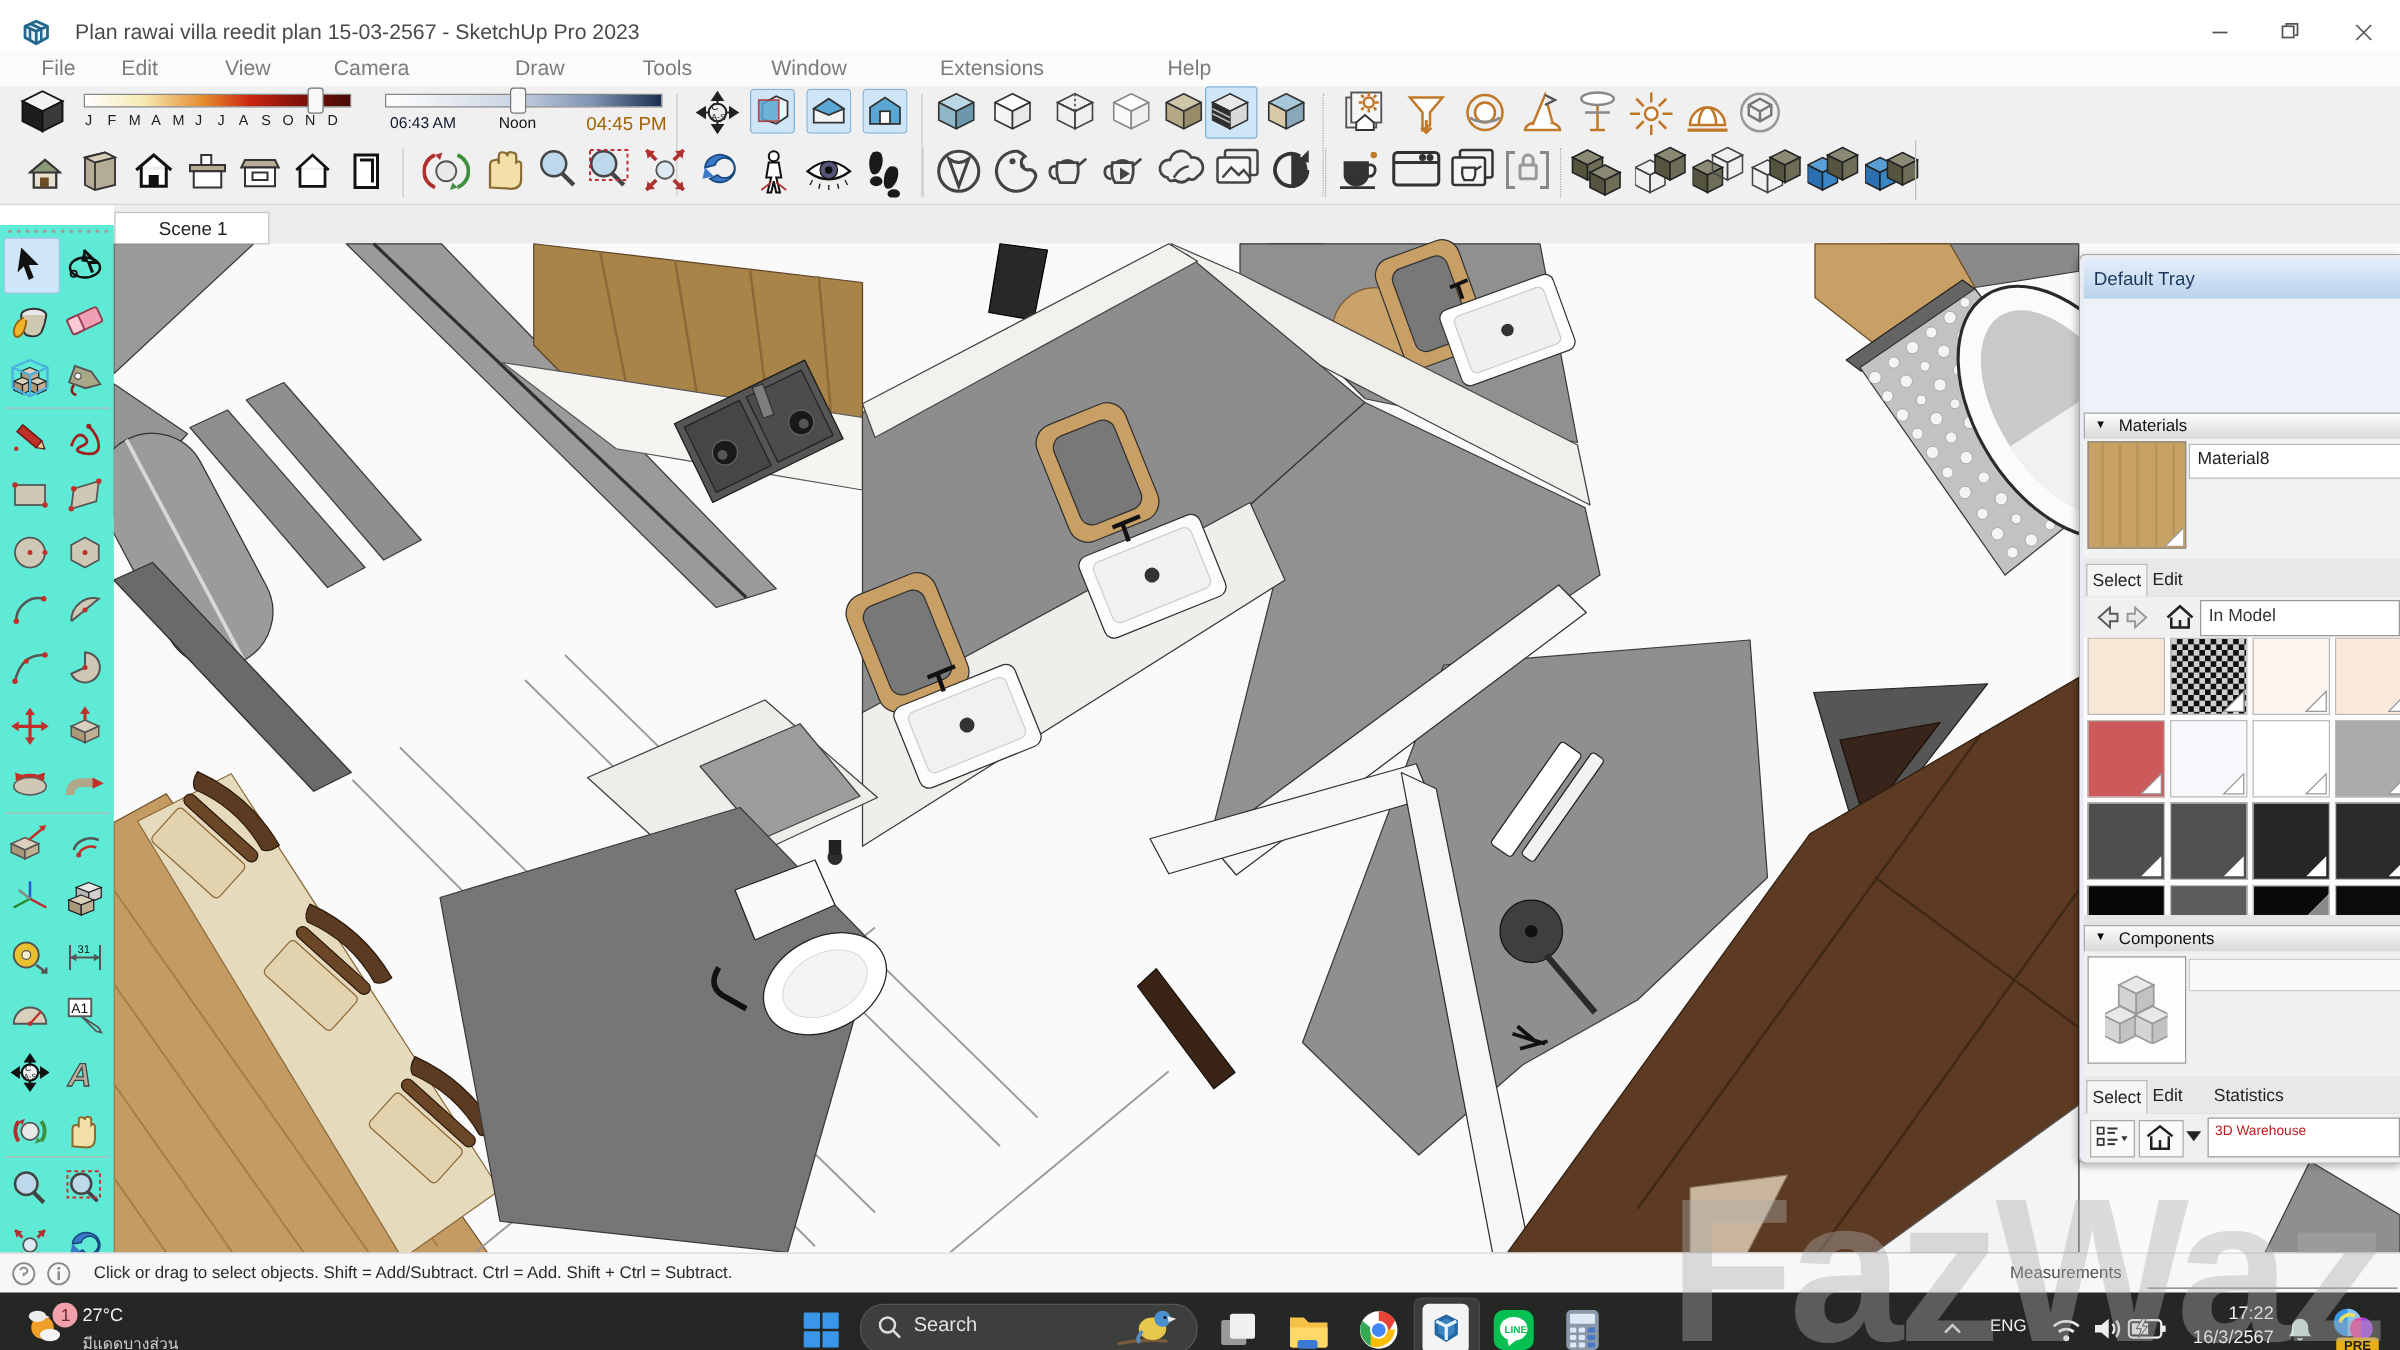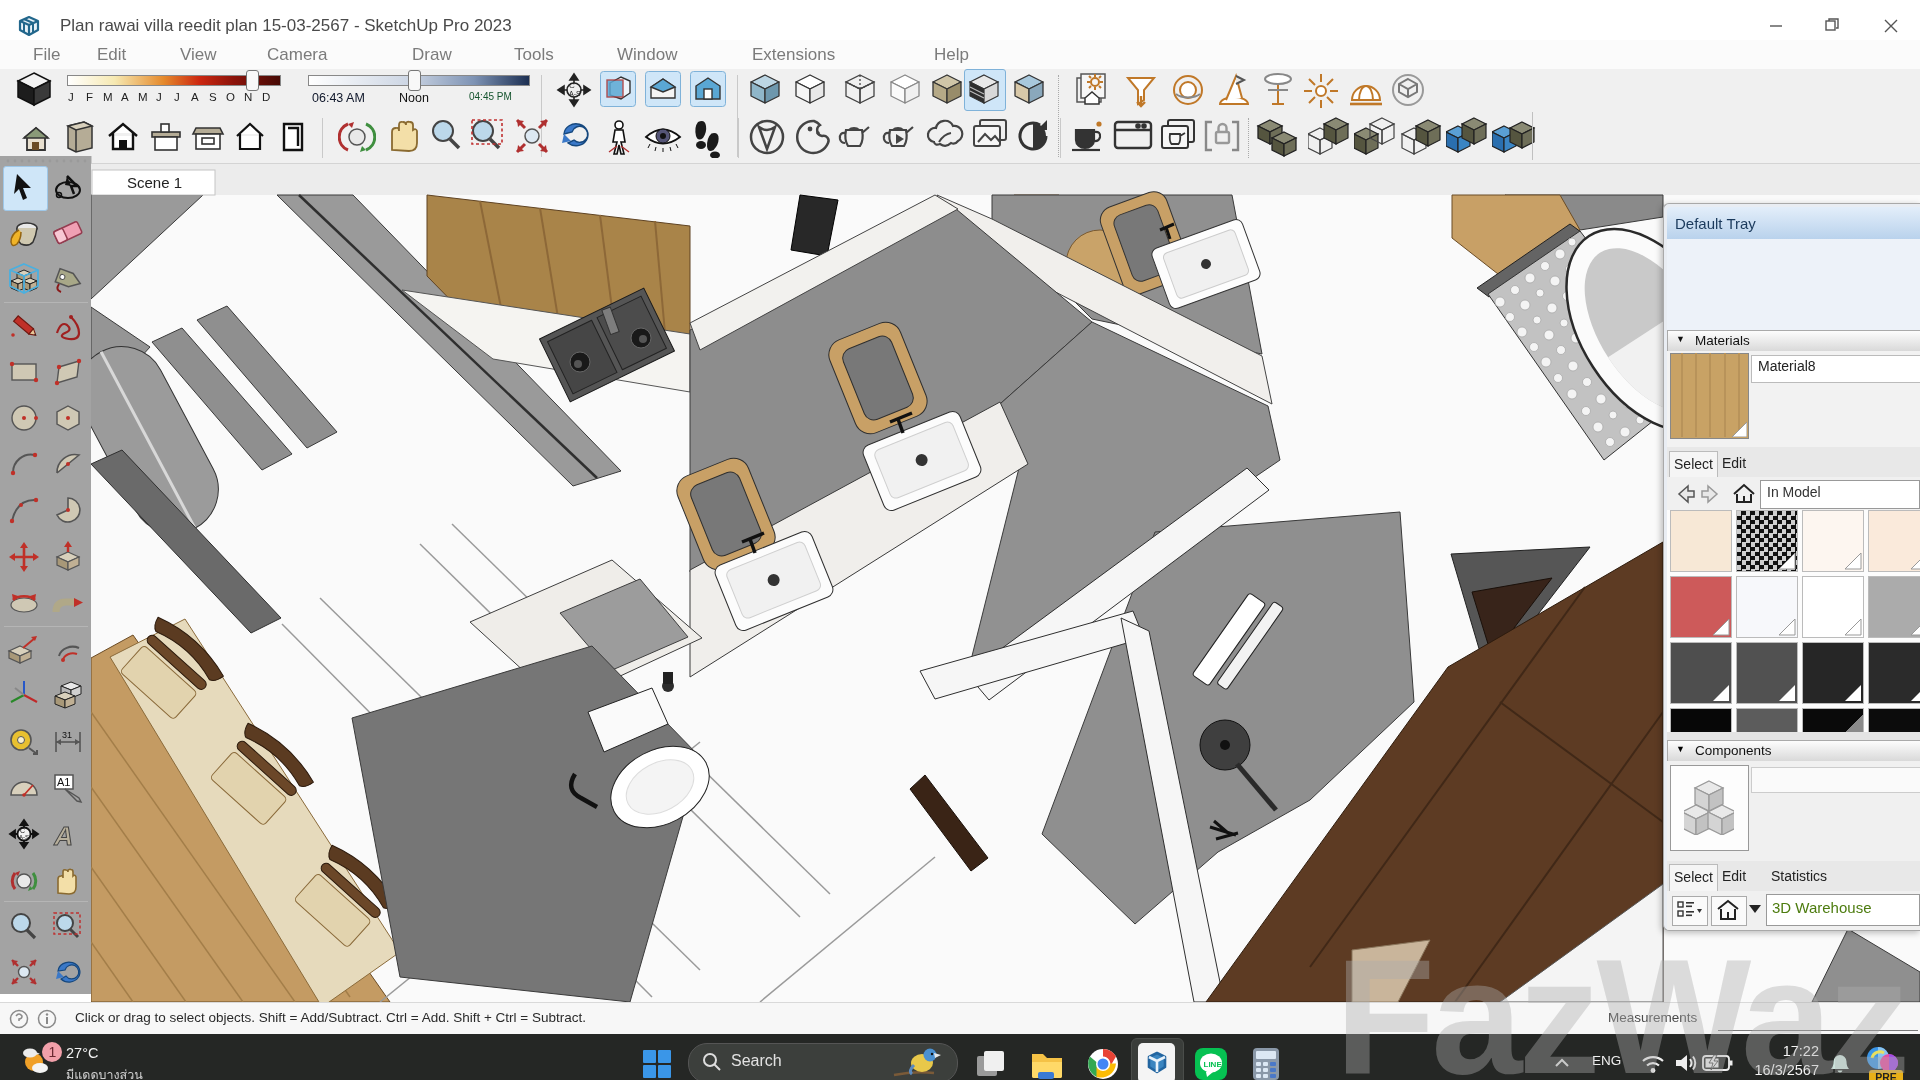--- a/index.html
+++ b/index.html
@@ -2,21 +2,21 @@
 <html><head><meta charset="utf-8">
 <style>
 html,body{margin:0;padding:0;width:1920px;height:1080px;overflow:hidden;background:#fff;font-family:"Liberation Sans",sans-serif;}
 #root{position:absolute;inset:0;width:1920px;height:1080px;margin-top:12px;}
 .abs{position:absolute;}
 #titlebar{left:0;top:0;width:1920px;height:28px;background:#ffffff;}
 #title-text{left:60px;top:4px;font-size:17px;color:#4a4a4a;}
 #menubar{left:0;top:28px;width:1920px;height:29px;background:#fbfbfb;padding-left:28px;}
 .menu{position:absolute;top:5px;font-size:17px;color:#7b7b7b;}
 #toolbar{left:0;top:57px;width:1920px;height:94px;background:#f0f0f0;border-bottom:1px solid #d4d4d4;}
-#palette{left:0;top:144px;width:91px;height:838px;background:#a3a3a3;border-right:1px solid #cccccc;}
+#palette{left:0;top:168px;width:91px;height:838px;background:#5eead4;border-right:1px solid #cccccc;}
 #statusbar{left:0;top:990px;width:1920px;height:32px;background:#f7f7f7;border-top:1px solid #d9d9d9;}
 #taskbar{left:0;top:1022px;width:1920px;height:58px;background:#252725;}
 #watermark{left:1335px;top:946px;width:640px;height:134px;font-size:164px;font-weight:bold;color:rgba(172,172,172,0.40);letter-spacing:-4px;z-index:50;pointer-events:none;line-height:118px;overflow:hidden}
 .tbsep{position:absolute;top:6px;height:82px;width:1px;background:#c9c9c9;}
 .tbsep2{position:absolute;height:40px;width:1px;background:#c9c9c9;}
 </style></head>
 <body>
 <div id="root">
 <div class="abs" id="titlebar">
  <svg class="abs" style="left:12px;top:3px" width="34" height="23" viewBox="0 0 34 23">
@@ -66,21 +66,21 @@
       <div class="abs" style="left:174px;top:22.0px;font-size:11.5px;color:#222">J</div>
       <div class="abs" style="left:191px;top:22.0px;font-size:11.5px;color:#222">A</div>
       <div class="abs" style="left:209px;top:22.0px;font-size:11.5px;color:#222">S</div>
       <div class="abs" style="left:226px;top:22.0px;font-size:11.5px;color:#222">O</div>
       <div class="abs" style="left:244px;top:22.0px;font-size:11.5px;color:#222">N</div>
       <div class="abs" style="left:262px;top:22.0px;font-size:11.5px;color:#222">D</div>
       <div class="abs" style="left:308px;top:6.0px;width:220px;height:9px;border:1px solid #888;background:linear-gradient(90deg,#ffffff,#cdd6e4 45%,#7e93b4 75%,#1c2f52 100%)"></div>
       <div class="abs" style="left:408px;top:1.0px;width:11px;height:19px;background:#f8f8f8;border:1px solid #777;border-radius:3px"></div>
       <div class="abs" style="left:312px;top:22.0px;font-size:12.5px;color:#0f172a">06:43 AM</div>
       <div class="abs" style="left:399px;top:22.0px;font-size:12.5px;color:#111">Noon</div>
-      <div class="abs" style="left:469px;top:22.0px;font-size:10px;color:#14532d">04:45 PM</div>
+      <div class="abs" style="left:469px;top:22.0px;font-size:15px;color:#a16207">04:45 PM</div>
       <div class="tbsep" style="left:541px"></div>
       <svg class="abs" style="left:556px;top:3.0px" width="36" height="36" viewBox="0 0 36 36">
         <g stroke="#222" stroke-width="1.6" fill="none">
           <path d="M18 2 L18 34 M2 18 L34 18"></path>
           <path d="M18 2 l-4 6 h8 Z M18 34 l-4 -6 h8 Z M2 18 l6 -4 v8 Z M34 18 l-6 -4 v8 Z" fill="#222"></path>
           <circle cx="18" cy="18" r="7" fill="#eee"></circle>
           <text x="13" y="16" font-size="8" fill="#222" stroke="none">C</text>
           <text x="13" y="24" font-size="7" fill="#222" stroke="none">A-S</text>
         </g>
       </svg>
@@ -1074,21 +1074,21 @@
         </g>
       </svg>
  <div class="abs" style="left:47px;top:692px;width:34px;height:28px;background:#fafafa;border:1px solid #aaa"></div>
  <svg class="abs" style="left:52px;top:695px" width="24" height="22" viewBox="0 0 24 22">
         <path d="M2 10 L12 2 L22 10 M5 10 L5 20 L19 20 L19 10 M12 13 L12 20" fill="none" stroke="#222" stroke-width="2"></path>
       </svg>
  <svg class="abs" style="left:83px;top:698px" width="16" height="14" viewBox="0 0 16 14">
         <path d="M2 3 L14 3 L8 11 Z" fill="#222"></path>
       </svg>
  <div class="abs" style="left:102px;top:690px;width:152px;height:30px;background:#fff;border:1px solid #999"></div>
- <div class="abs" style="left:108px;top:695px;font-size:15px;color:#4d7c0f">3D Warehouse</div>
+ <div class="abs" style="left:108px;top:695px;font-size:11px;color:#b91c1c">3D Warehouse</div>
 </div>
 <div class="abs" id="statusbar">
  <svg class="abs" style="left:8px;top:5px" width="60" height="22" viewBox="0 0 60 22">
   <circle cx="11" cy="11" r="8.5" fill="none" stroke="#8a8a8a" stroke-width="1.5"></circle>
   <path d="M8 8 q3 -4 6 0 q0 3 -3 3 l0 2" fill="none" stroke="#8a8a8a" stroke-width="1.5"></path>
   <circle cx="39" cy="11" r="8.5" fill="none" stroke="#8a8a8a" stroke-width="1.5"></circle>
   <line x1="39" y1="9" x2="39" y2="16" stroke="#8a8a8a" stroke-width="2"></line>
   <circle cx="39" cy="6.5" r="1.2" fill="#8a8a8a"></circle>
  </svg>
  <div class="abs" style="left:75px;top:7px;font-size:13.5px;color:#2a2a2a">Click or drag to select objects. Shift = Add/Subtract. Ctrl = Add. Shift + Ctrl = Subtract.</div>

